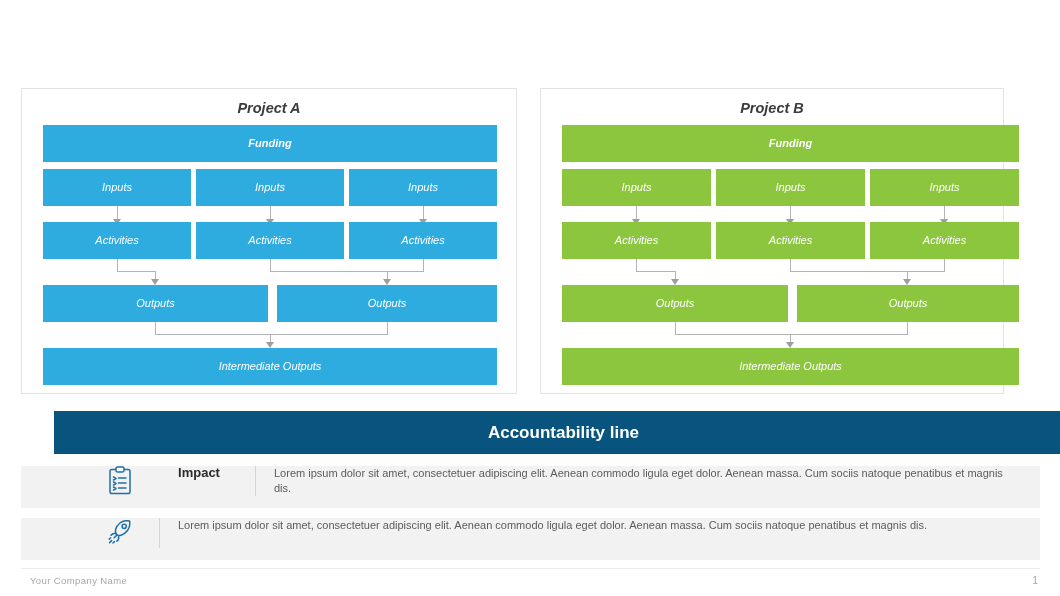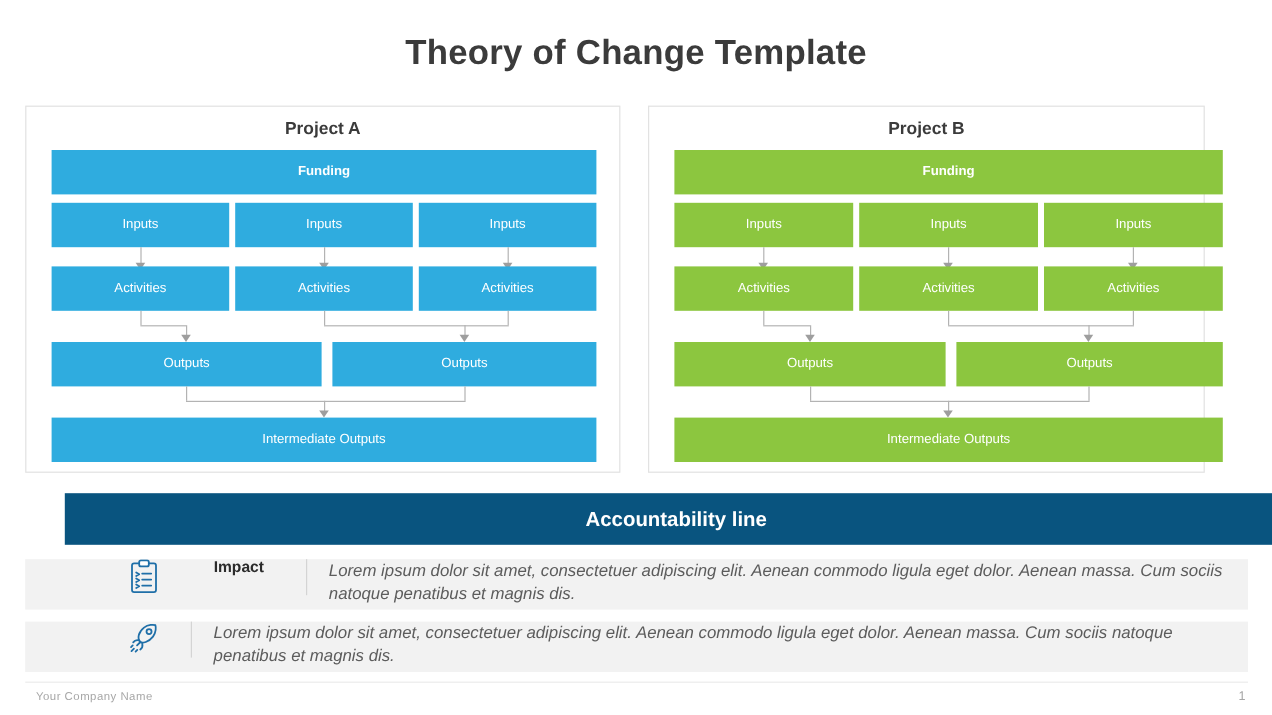--- a/index.html
+++ b/index.html
@@ -29,20 +29,21 @@
     letter-spacing: 0.2px;
   }
 
   
   .panel {
     position: absolute;
     top: 88px;
     height: 306px;
     background: #ffffff;
     border: 1px solid #e2e2e2;
+    font-style: italic;
   }
   .panel-a { left: 21px; width: 496px; }
   .panel-b { left: 540px; width: 464px; }
 
   .panel-title {
     position: absolute;
     left: 0; top: 11px;
     width: 100%;
     text-align: center;
     font-size: 14.5px;
@@ -121,25 +122,24 @@
     line-height: 1.15;
   }
   .info-divider {
     width: 1px;
     height: 30px;
     background: #d4d4d4;
     flex: none;
     margin: 0 18px 0 8px;
   }
   .info-text {
-    font-size: 14px;
+    font-size: 11px;
     color: #5c5c5c;
     line-height: 1.38;
     padding-right: 20px;
-    font-style: italic;
   }
 
   
   .footer-rule {
     position: absolute;
     left: 21px; top: 568px;
     width: 1019px; height: 1px;
     background: #ececec;
   }
   .footer-company {
@@ -154,21 +154,20 @@
     right: 22px; top: 574px;
     font-size: 10.5px;
     color: #a7a7a7;
   }
 </style>
 </head>
 <body>
 
 <div class="slide">
 
-  <div class="slide-title">Theory of Change Template</div>
 
   <div class="panel panel-a">
     <div class="panel-title">Project A</div>
 
     <div class="flow">
 
       <div class="box bold" style="left:21px; top:36px; width:454px; height:37px; background:#2FACDF;">Funding</div>
 
       <div class="box" style="left:21px; top:80px; width:148px; height:37px; background:#2FACDF;">Inputs</div>
       <div class="box" style="left:174px; top:80px; width:148px; height:37px; background:#2FACDF;">Inputs</div>

